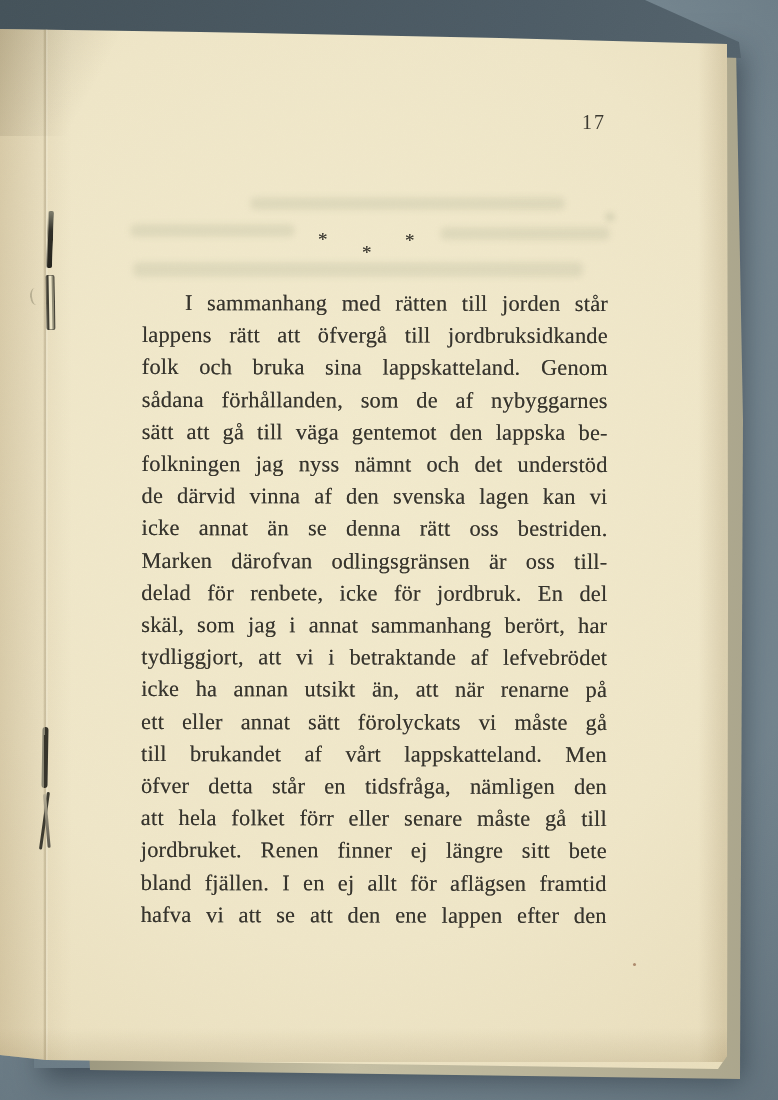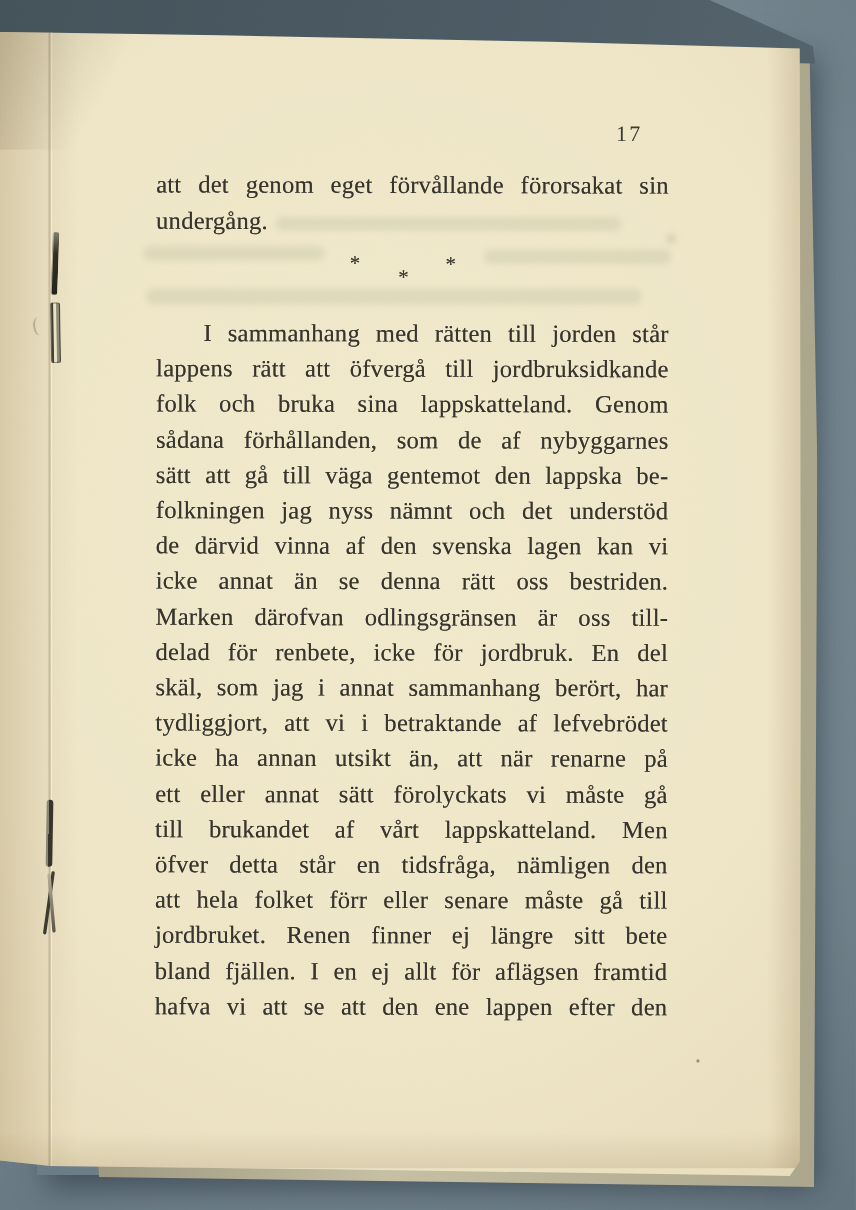--- a/index.html
+++ b/index.html
@@ -44,21 +44,21 @@
   .st-b1{left:42px;top:727px;width:6px;height:61px;transform:rotate(1deg);
     background:linear-gradient(90deg,#8a8774 0 35%,#35332a 35% 100%);border-radius:3px;}
   .st-b2a{left:47px;top:792px;width:3px;height:58px;transform:rotate(8deg);transform-origin:top center;background:#3c3a30;}
   .st-b2b{left:43px;top:794px;width:3px;height:54px;transform:rotate(-5deg);transform-origin:top center;
     background:linear-gradient(#b7b098,#57544a);}
   .margin-mark{position:absolute;left:30px;top:288px;width:9px;height:17px;border-left:2px solid rgba(84,78,60,0.30);
     border-radius:50%;transform:rotate(-6deg);}
   .speck{position:absolute;left:633px;top:963px;width:3px;height:3px;border-radius:50%;background:#8a5a3f;opacity:0.65;}
 
   .page-number{position:absolute;left:560px;top:111px;width:46px;font-size:20px;letter-spacing:2px;
-    color:#3b3931;text-align:left;}
+    color:#3b3931;text-align:right;}
   .para{position:absolute;left:142px;width:466px;font-size:22.4px;line-height:32.2px;color:#35332c;
     text-align:justify;word-spacing:4.5px;letter-spacing:0.2px;transform:rotate(0.12deg);transform-origin:0 0;
     text-shadow:0 0 0.5px rgba(53,51,44,0.65);}
   .p1{top:151px;line-height:33px;}
   .p2{top:287px;}
   .line{text-align-last:justify;}
   .p1 .line:last-child{text-align-last:left;}
   .p2 .line:first-child{text-indent:43px;}
   .separator{position:absolute;left:142px;top:226px;width:466px;height:44px;font-size:19px;color:#3b3931;}
   .separator .ast{position:absolute;text-shadow:0 0 0.5px rgba(53,51,44,0.6);}
@@ -92,24 +92,20 @@
     <div class="staple-bar st-a1"></div>
     <div class="staple-bar st-a2"></div>
     <div class="staple-bar st-b1"></div>
     <div class="staple-bar st-b2a"></div>
     <div class="staple-bar st-b2b"></div>
     <div class="margin-mark"></div>
     <div class="speck"></div>
 
     <div class="page-number">17</div>
 
-    <div class="para p1">
-        <div class="line">att det genom eget förvållande förorsakat sin</div>
-        <div class="line">undergång.</div>
-      </div>
 
     <div class="separator">
       <span class="ast ast1">*</span>
       <span class="ast ast2">*</span>
       <span class="ast ast3">*</span>
     </div>
 
     <div class="para p2">
         <div class="line">I sammanhang med rätten till jorden står</div>
         <div class="line">lappens rätt att öfvergå till jordbruksidkande</div>

